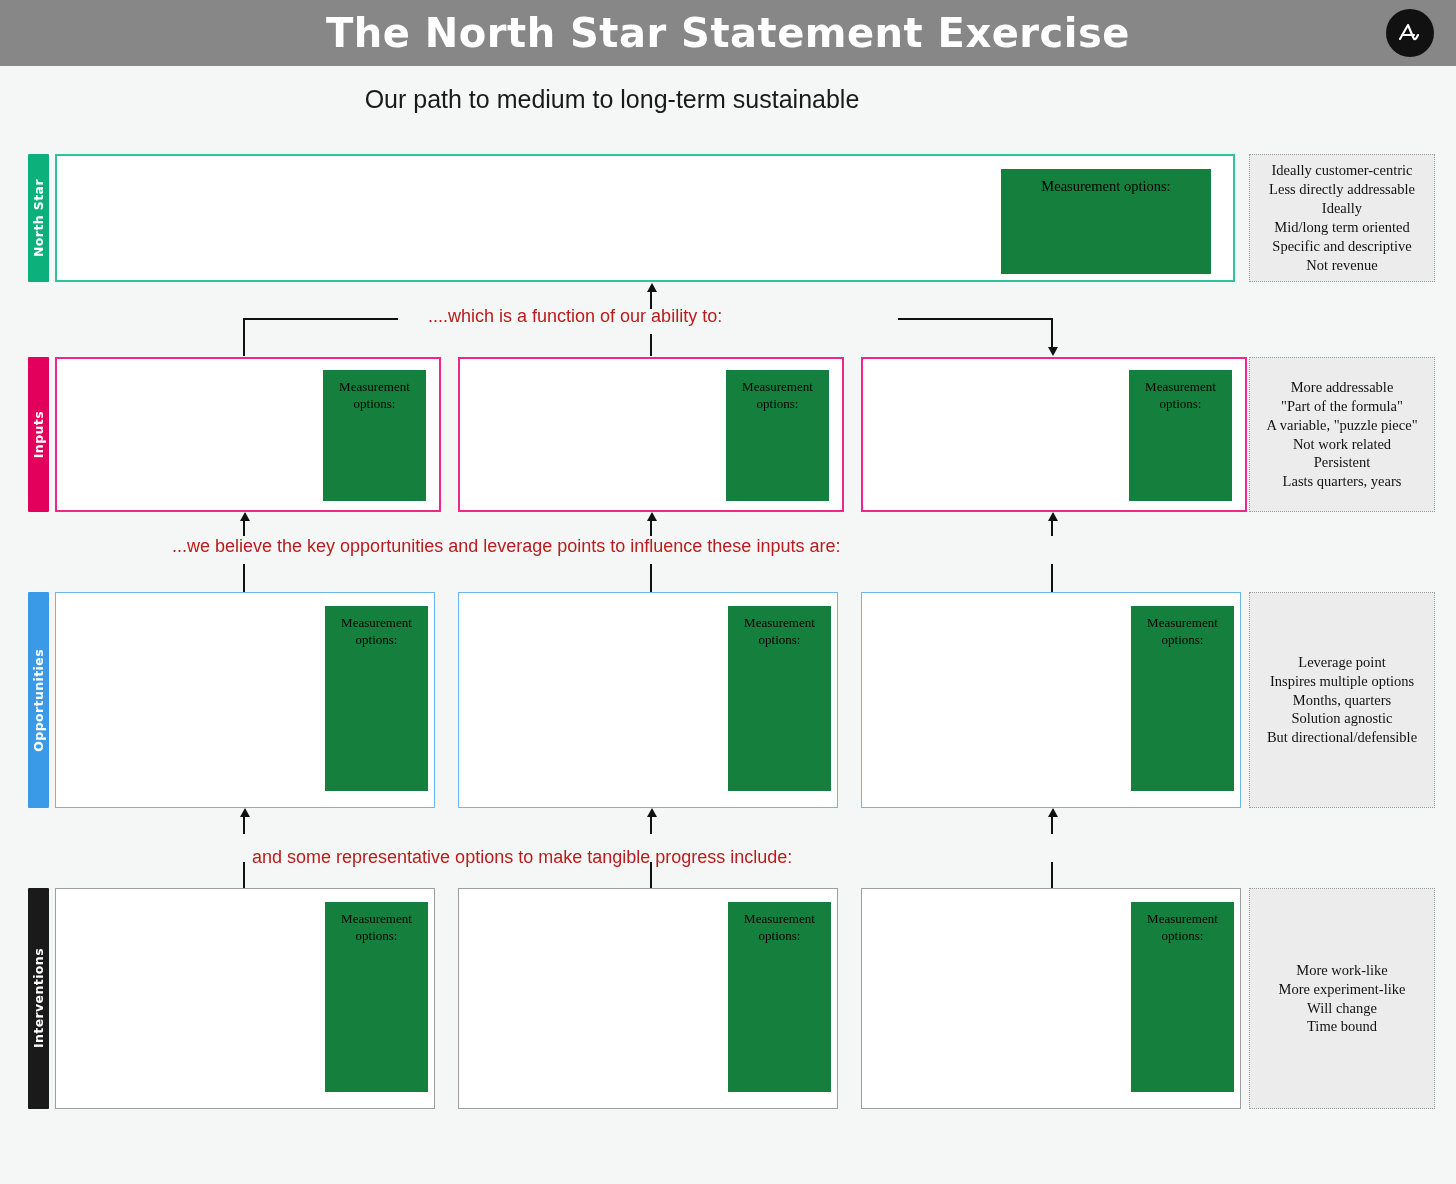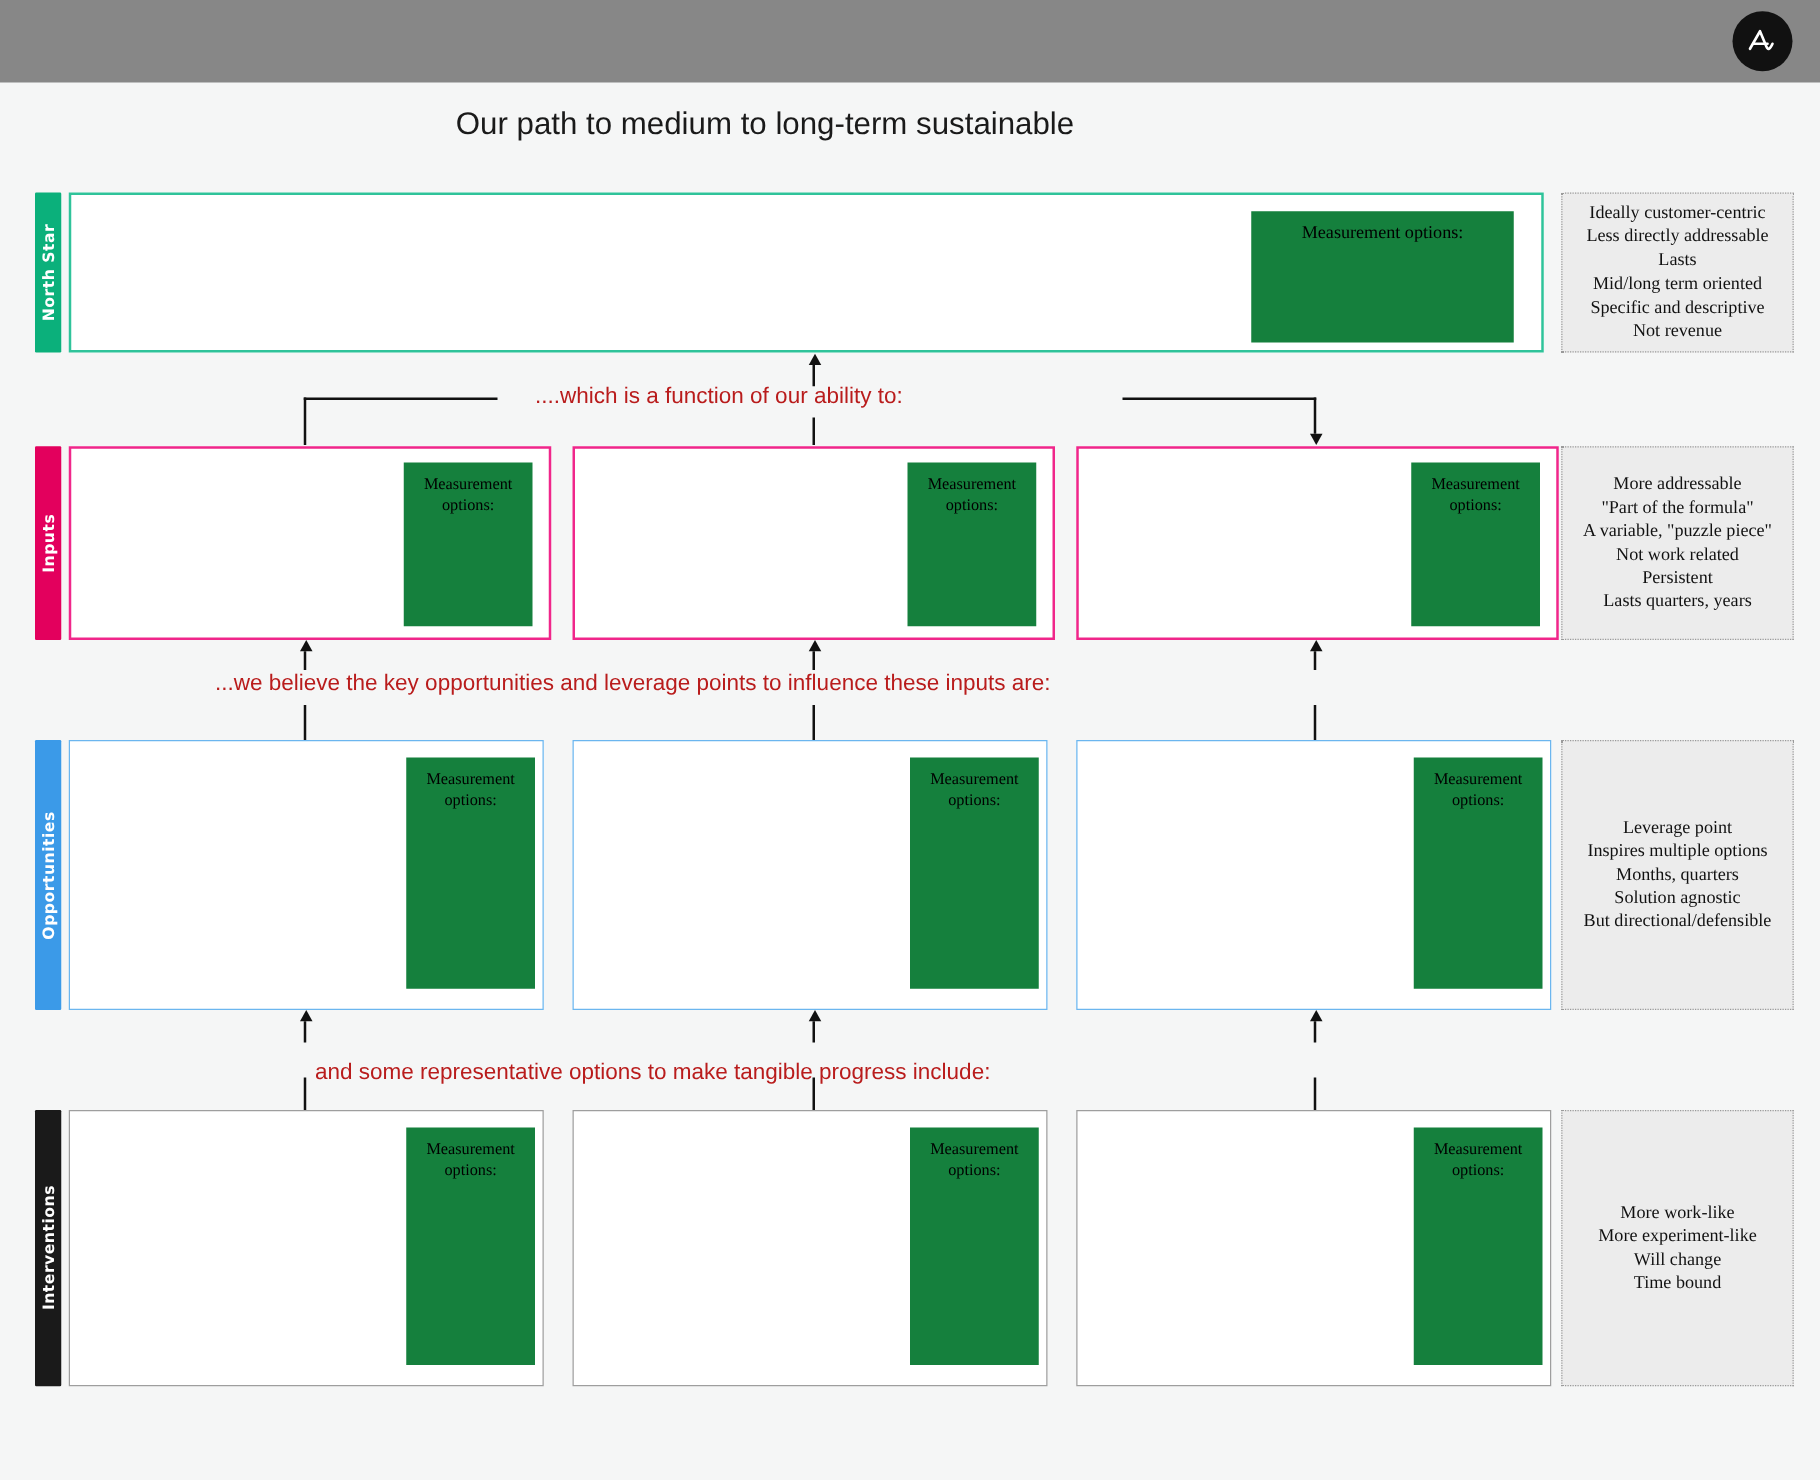--- a/index.html
+++ b/index.html
@@ -111,20 +111,21 @@
     position:absolute; width:0; height:0;
     border-left:5px solid transparent;
     border-right:5px solid transparent;
     border-top:9px solid #111;
   }
 </style>
 </head>
 <body>
 
 <div class="header">
+  <div class="header-title">The North Star Statement Exercise</div>
   <div class="logo">
     <svg width="34" height="34" viewBox="0 0 34 34" aria-hidden="true">
       <path d="M7 23 L15 9 L20 21 Q22 26 25 19" fill="none" stroke="#ffffff" stroke-width="2.1" stroke-linecap="round" stroke-linejoin="round"></path>
       <path d="M9.5 19 L21 19" fill="none" stroke="#ffffff" stroke-width="2.1" stroke-linecap="round"></path>
     </svg>
   </div>
 </div>
 
 <div class="intro">
   <div>Our path to medium to long-term sustainable</div>
@@ -134,21 +135,21 @@
   <span>North Star</span>
 </div>
 <div class="card" style="left:55px; top:154px; width:1180px; height:128px; border:2px solid #2fc39a;">
   <div class="meas" style="right:22px; top:13px; width:210px; height:105px; font-size:14.5px;">
     <span>Measurement options:</span>
   </div>
 </div>
 <div class="notes" style="left:1249px; top:154px; width:186px; height:128px;">
   <div>Ideally customer-centric</div>
   <div>Less directly addressable</div>
-  <div>Lasts</div>
+  <div>Ideally</div>
   <div>Mid/long term oriented</div>
   <div>Specific and descriptive</div>
   <div>Not revenue</div>
 </div>
 
 <div class="conn-text" style="left:428px; top:306px;">....which is a function of our ability  to:</div>
 
 <div class="vline" style="left:650px; top:291px; height:18px;"></div>
 <div class="arrow-up" style="left:647px; top:283px;"></div>
 <div class="vline" style="left:650px; top:334px; height:22px;"></div>

